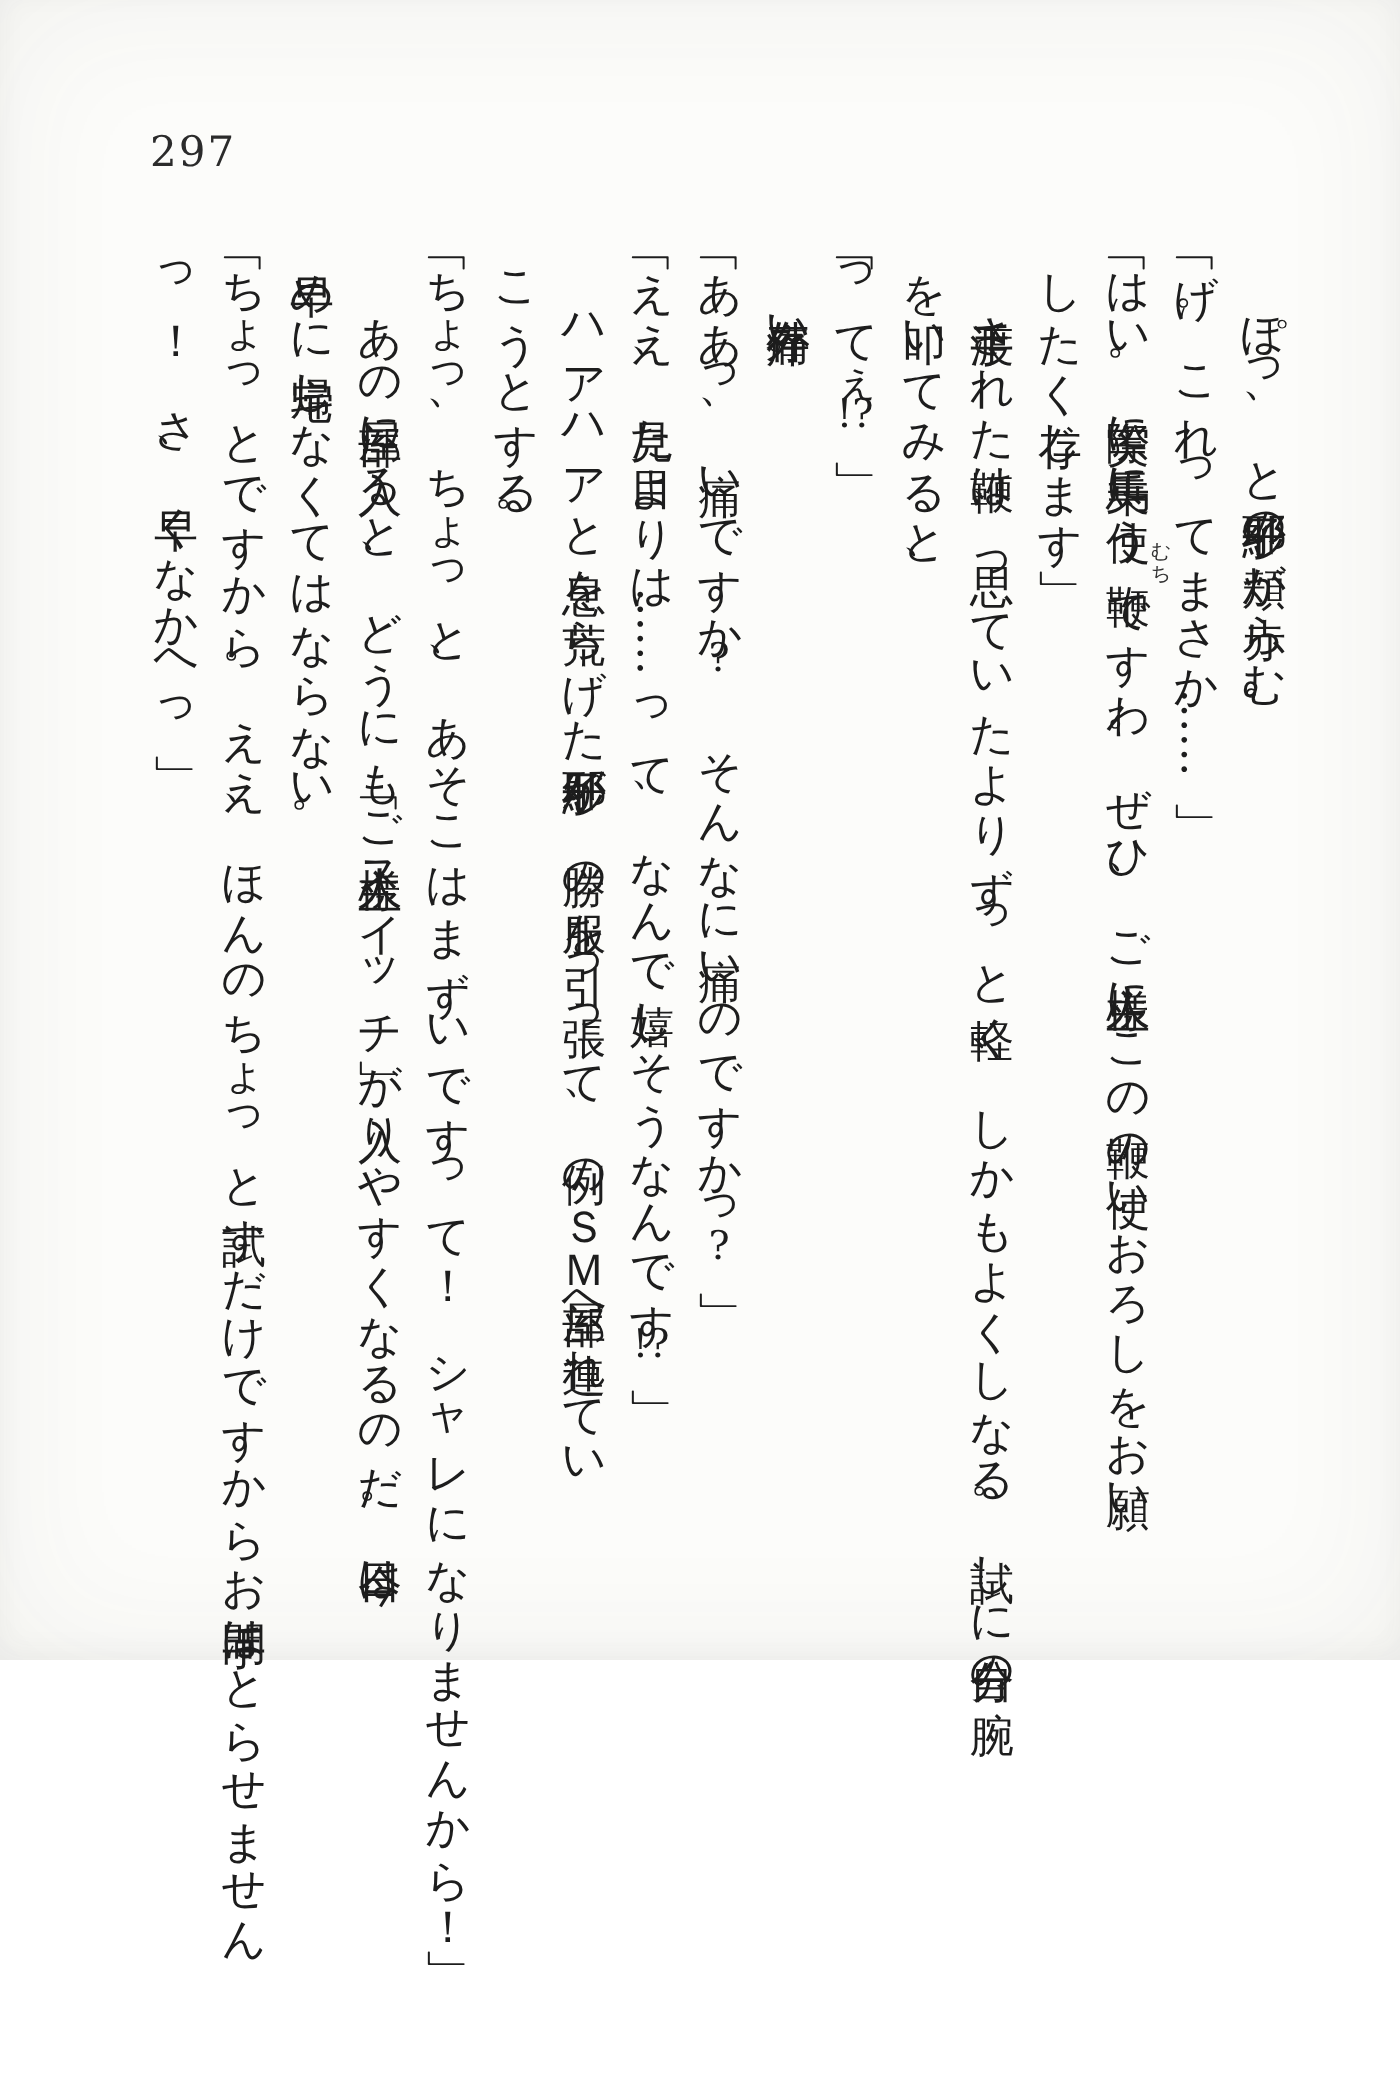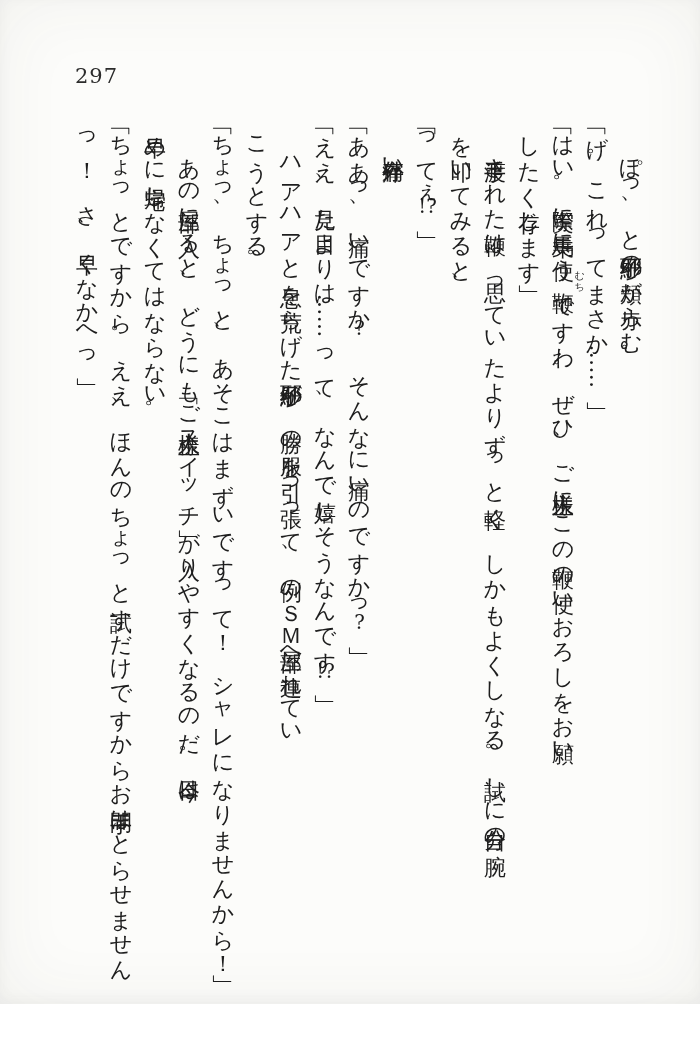--- a/index.html
+++ b/index.html
@@ -9,21 +9,21 @@
     height: 1050px;
     overflow: hidden;
   }
   body {
     font-family: "DejaVu Serif", "Liberation Serif", serif;
   }
   .page {
     position: absolute;
     inset: 0;
     width: 700px;
-    height: 1004px;
+    height: 830px;
     background: #fcfcfa;
     box-shadow: inset 0 0 70px rgba(60,60,55,0.06), inset 0 -4px 14px rgba(60,60,55,0.05);
   }
   .page-number {
     position: absolute;
     top: 64px;
     left: 75px;
     font-size: 21px;
     letter-spacing: 1px;
     color: #2b2b2b;

